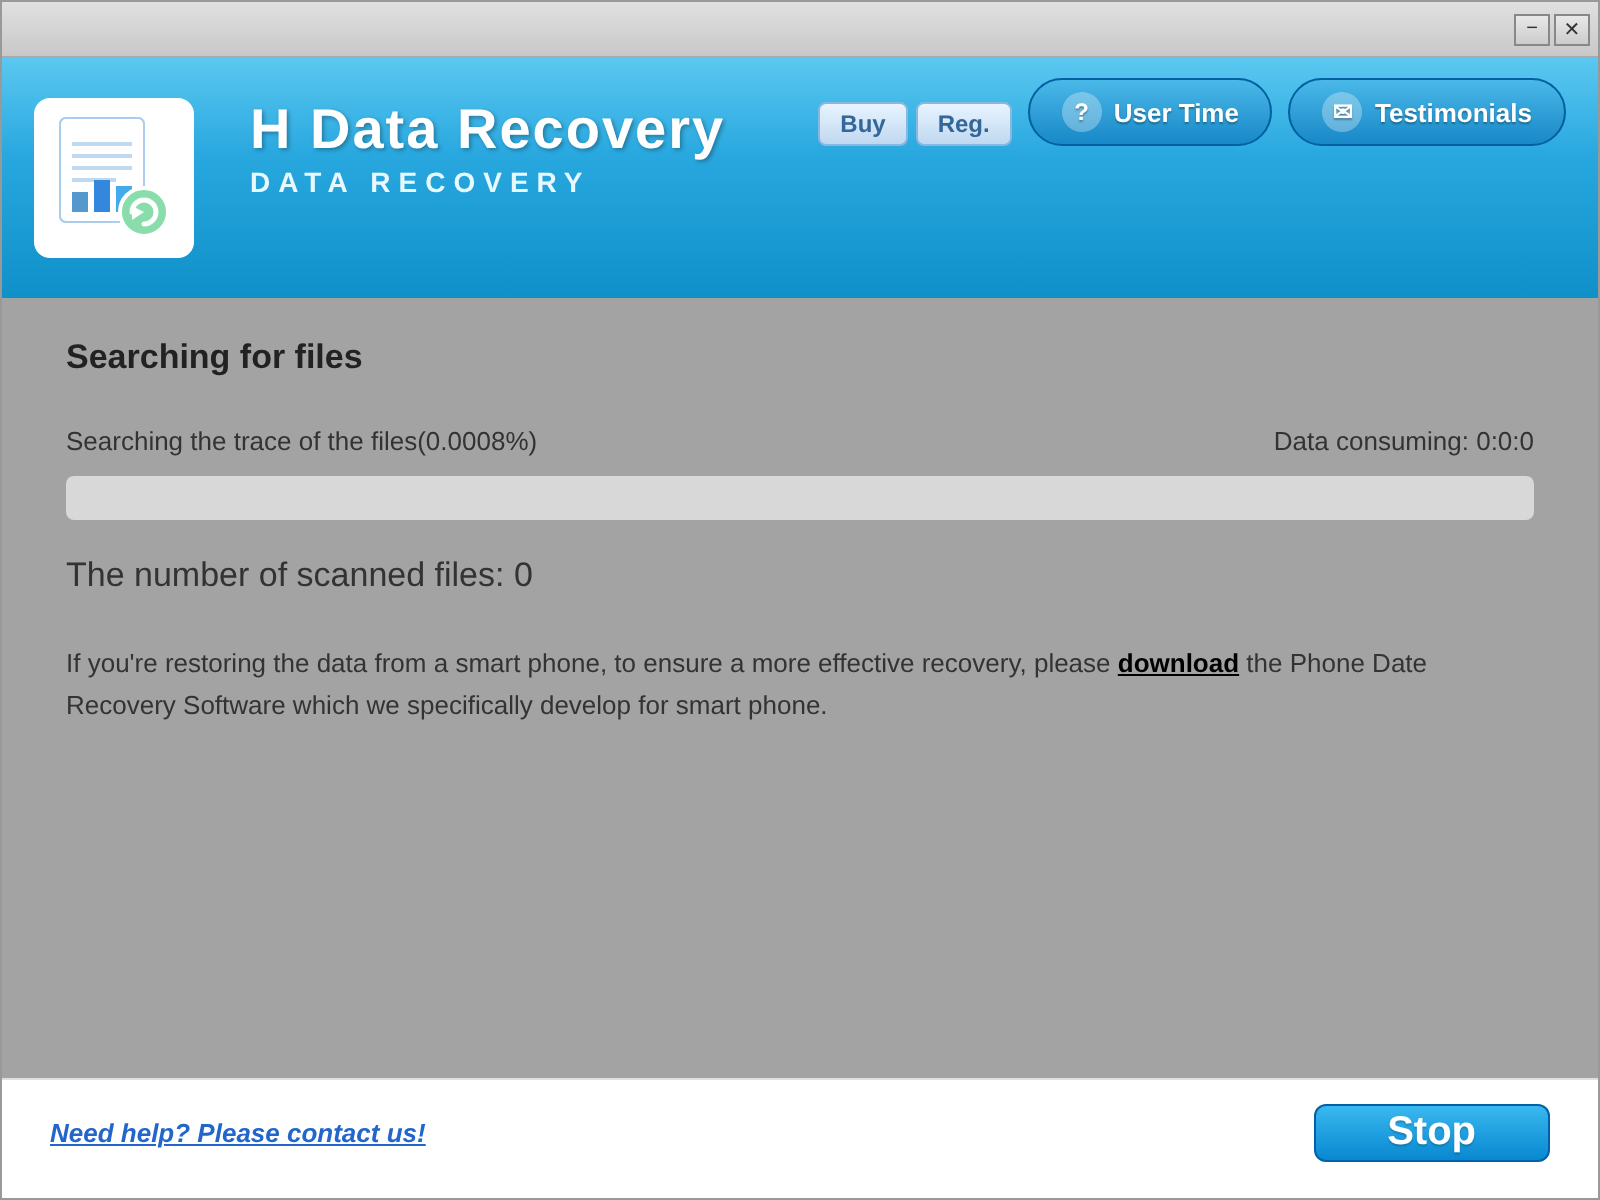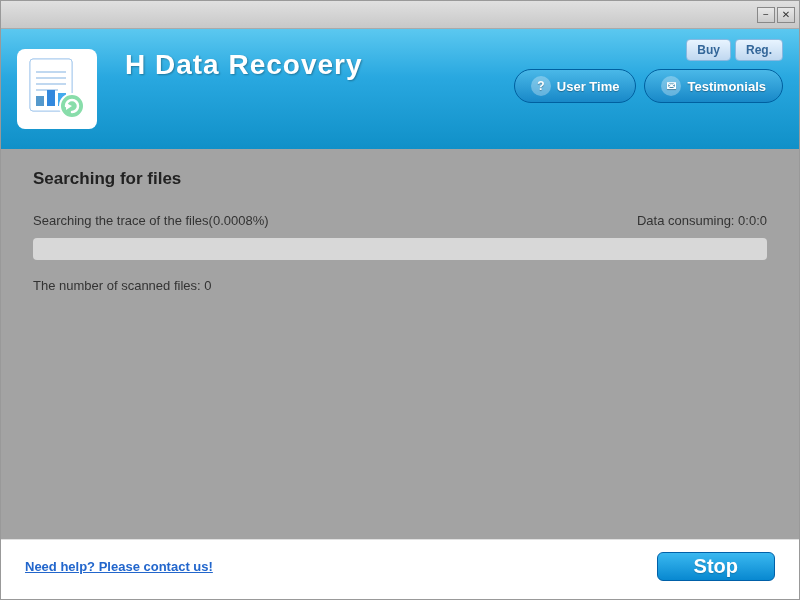--- a/index.html
+++ b/index.html
@@ -82,21 +82,20 @@
       letter-spacing: 4px;
       font-weight: bold;
       margin-top: 2px;
     }
 
     .header-right {
       position: absolute;
       right: 16px;
       top: 10px;
       display: flex;
-      flex-direction: column;
       align-items: flex-end;
       gap: 8px;
     }
     .top-btns {
       display: flex;
       gap: 4px;
     }
     .top-btn {
       background: linear-gradient(to bottom, #e8f4ff, #c0d8f0);
       border: 1px solid #88b8e0;
@@ -166,21 +165,21 @@
       margin-bottom: 18px;
       overflow: hidden;
     }
     .progress-bar-fill {
       background: linear-gradient(to bottom, #a0c8e8, #88b8d8);
       height: 100%;
       width: 0.0008%;
       border-radius: 4px;
     }
     .scanned-count {
-      font-size: 13px;
+      font-size: 17px;
       color: #333;
       margin-bottom: 24px;
     }
     .info-text {
       font-size: 13px;
       color: #333;
       line-height: 1.6;
       margin-bottom: 16px;
     }
     .info-text a {
@@ -198,20 +197,21 @@
       padding: 12px 24px;
       background: #fff;
       border-top: 1px solid #e0e0e0;
     }
     .help-link {
       color: #2266cc;
       font-size: 13px;
       text-decoration: underline;
       cursor: pointer;
       font-weight: bold;
+      font-style: italic;
     }
     .stop-btn {
       background: linear-gradient(to bottom, #3ab8f0, #0888d0);
       border: 1px solid #0060a8;
       border-radius: 6px;
       padding: 2px 36px;
       font-size: 20px;
       font-weight: bold;
       color: #fff;
       cursor: pointer;
@@ -243,20 +243,21 @@
         <rect x="25" y="36" width="8" height="16" fill="#3388dd"></rect>
         <rect x="36" y="39" width="8" height="13" fill="#44aaee"></rect>
 
         <circle cx="50" cy="52" r="12" fill="#88ddaa" stroke="white" stroke-width="2"></circle>
         <path d="M44 52 a6 6 0 1 1 6 6" fill="none" stroke="white" stroke-width="2.5" stroke-linecap="round"></path>
         <polygon points="44,56 44,49 50,52" fill="white"></polygon>
       </svg>
     </div>
     <div class="app-title">
       <span class="app-name">H Data Recovery</span>
+      <span class="app-subtitle">DATA  RECOVERY</span>
     </div>
   </div>
 
   <div class="header-right">
     <div class="top-btns">
       <button class="top-btn">Buy</button>
       <button class="top-btn">Reg.</button>
     </div>
     <div class="guide-btns">
       <button class="guide-btn">
@@ -278,18 +279,21 @@
     <span>Searching the trace of the files(0.0008%)</span>
     <span>Data consuming: 0:0:0</span>
   </div>
 
   <div class="progress-bar-container">
     <div class="progress-bar-fill"></div>
   </div>
 
   <div class="scanned-count">The number of scanned files: 0</div>
 
+  <div class="info-text">
+    <span>If you're restoring the data from a smart phone, to ensure a more effective recovery, please </span><a>download</a><span> the Phone Date Recovery Software which we specifically develop for smart phone.</span>
+  </div>
 </div>
 
 <div class="action-area">
   <a class="help-link">Need help? Please contact us!</a>
   <button class="stop-btn">Stop</button>
 </div>
 
 </body></html>

